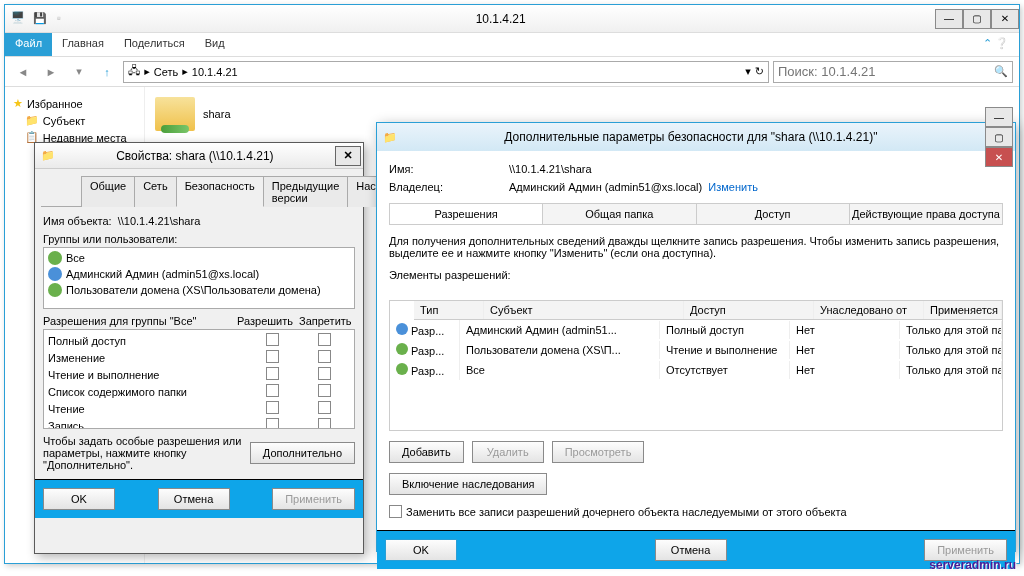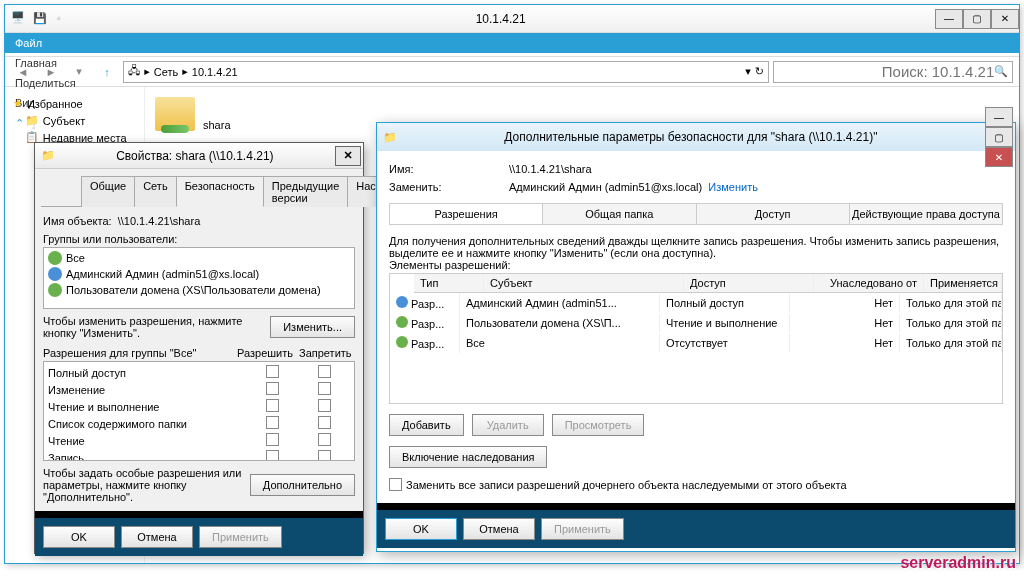--- a/index.html
+++ b/index.html
@@ -4,36 +4,36 @@
 <style>
 *{box-sizing:border-box;margin:0;padding:0;font-family:"Segoe UI",Tahoma,sans-serif;font-size:11px;}
 body{background:#fff;width:1024px;height:576px;position:relative;overflow:hidden;}
 .win{position:absolute;background:#fff;border:1px solid #2a9fd6;box-shadow:2px 2px 6px rgba(0,0,0,.2);}
 .titlebar{display:flex;align-items:center;height:28px;background:linear-gradient(#fff,#f0f0f0);border-bottom:1px solid #ddd;}
 .titlebar .ticon{width:16px;height:16px;margin:0 6px;}
 .titlebar .title{flex:1;text-align:center;font-size:12px;}
 .titlebar .btns{display:flex;gap:0;}
 .wbtn{width:28px;height:20px;border:1px solid #8a8a8a;background:#e8e8e8;display:flex;align-items:center;justify-content:center;font-size:10px;cursor:default;}
 .wbtn.close{background:#c75050;color:#fff;}
-.ribbon{display:flex;background:#fff;border-bottom:1px solid #ddd;height:24px;flex-direction:column;}
+.ribbon{display:flex;background:#fff;border-bottom:1px solid #ddd;height:24px;}
 .rtab{padding:4px 10px;color:#333;}
 .rtab.active{background:#2a9fd6;color:#fff;}
 .addrbar{display:flex;align-items:center;height:30px;padding:3px 6px;gap:4px;background:#fff;border-bottom:1px solid #ddd;}
 .navbtn{width:24px;height:24px;border-radius:2px;display:flex;align-items:center;justify-content:center;color:#888;}
 .navbtn.enabled{color:#2a9fd6;}
 .addrbox{flex:1;height:22px;border:1px solid #aaa;display:flex;align-items:center;padding:0 4px;gap:4px;}
 .searchbox{width:240px;height:22px;border:1px solid #aaa;display:flex;align-items:center;padding:0 4px;color:#888;}
-.searchbox input{border:none;outline:none;flex:1;font-size:15px;text-align:right;}
+.searchbox input{border:none;outline:none;flex:1;font-size:13px;}
 .content{display:flex;height:calc(100% - 82px);}
 .sidebar{width:140px;padding:8px;border-right:1px solid #eee;}
 .sbitem{display:flex;align-items:center;gap:4px;padding:2px 0;}
 .star{color:#f5c518;}
 .folder{color:#f0c14b;}
 .main{flex:1;padding:10px;}
-.fileicon{display:flex;align-items:flex-end;gap:8px;}
+.fileicon{display:flex;align-items:center;gap:8px;}
 .fimg{width:40px;height:34px;background:linear-gradient(#f7e29b,#f0c14b);border-radius:2px;position:relative;}
 .fshare{position:absolute;bottom:-2px;left:6px;width:28px;height:8px;background:linear-gradient(90deg,#4a9e3a,#7ac66a);border-radius:4px;}
 
 .dlg{position:absolute;background:#f0f0f0;border:1px solid #5a5a5a;box-shadow:3px 3px 10px rgba(0,0,0,.3);}
 .dlgtitle{display:flex;align-items:center;height:26px;background:linear-gradient(#fff,#eaeaea);padding:0 2px 0 6px;border-bottom:1px solid #ccc;}
 .dlgtitle .title{flex:1;text-align:center;font-size:12px;}
 .dlgclose{width:26px;height:20px;border:1px solid #666;background:#e8e8e8;display:flex;align-items:center;justify-content:center;font-weight:bold;}
 .tabstrip{display:flex;margin:6px 6px 0 6px;border-bottom:1px solid #aaa;padding-left:40px;}
 .tab{padding:3px 8px;border:1px solid #aaa;border-bottom:none;background:#eaeaea;margin-right:-1px;position:relative;top:1px;}
 .tab.active{background:#f0f0f0;z-index:2;border-bottom:1px solid #f0f0f0;}
@@ -59,25 +59,25 @@
 .link{color:#0066cc;cursor:pointer;}
 .advtabs{display:flex;border:1px solid #ccc;margin:10px 0;}
 .advtab{flex:1;text-align:center;padding:4px 0;border-right:1px solid #ccc;}
 .advtab:last-child{border-right:none;}
 .advtab.active{background:#fff;}
 .advtab:not(.active){background:#f4f4f4;}
 .permlist{border:1px solid #ccc;}
 .plhdr,.plrow{display:flex;align-items:center;}
 .plhdr{background:#f4f4f4;border-bottom:1px solid #ccc;margin-left:24px;}
 .plhdr>div,.plrow>div{padding:3px 6px;border-right:1px solid #eee;overflow:hidden;white-space:nowrap;}
-.c1{width:70px;}.c2{width:200px;}.c3{width:130px;}.c4{width:110px;text-align:right;}.c5{flex:1;}
+.c1{width:70px;}.c2{width:200px;}.c3{width:130px;}.c4{width:110px;}.c5{flex:1;}
 .btnrow{display:flex;gap:8px;margin-top:10px;}
-.dlgbtns{display:flex;justify-content:flex-start;gap:6px;padding:8px;border-top:7px solid #000000;background:#0c4a6e;}
+.dlgbtns{display:flex;justify-content:space-between;gap:6px;padding:8px;border-top:1px solid #000000;background:#0ea5e9;}
 .replace{display:flex;align-items:center;gap:4px;margin-top:10px;}
-.watermark{position:absolute;right:8px;bottom:4px;font-size:16px;font-weight:bold;color:#be185d; text-shadow:1px 1px 0 #fff;}
+.watermark{position:absolute;right:8px;bottom:4px;font-size:12px;font-weight:bold;color:#4c1d95; text-shadow:1px 1px 0 #fff;}
 </style>
 </head>
 <body>
 
 <div class="win" style="left:4px;top:4px;width:1016px;height:560px;">
   <div class="titlebar">
     <span class="ticon">🖥️</span>
     <span>💾</span>
     <span style="width:6px"></span>
     <span>▫️</span>
@@ -165,24 +165,20 @@
         </div>
       <div class="lstitem">
           <span class="uicon one"></span>
           <span>Админский Админ (admin51@xs.local)</span>
         </div>
       <div class="lstitem">
           <span class="uicon"></span>
           <span>Пользователи домена (XS\Пользователи домена)</span>
         </div>
     </div>
-    <div style="display:flex;align-items:center;gap:6px;margin-bottom:8px;">
-      <div style="flex:1">Чтобы изменить разрешения, нажмите кнопку "Изменить".</div>
-      <button class="btn">Изменить...</button>
-    </div>
     <div class="permhdr">
       <span style="flex:1">Разрешения для группы "Все"</span>
       <span class="chkcol">Разрешить</span>
       <span class="chkcol">Запретить</span>
     </div>
     <div class="grpbox" style="height:100px;overflow:hidden;padding:2px 4px;">
       <div class="permrow">
           <span class="lbl">Полный доступ</span>
           <span class="chkcol"><span class="chk"></span></span>
           <span class="chkcol"><span class="chk"></span></span>
@@ -234,29 +230,29 @@
       <div class="wbtn">—</div>
       <div class="wbtn">▢</div>
       <div class="wbtn close">✕</div>
     </div>
   </div>
   <div class="advbody">
     <div class="advrow">
         <span class="k">Имя:</span>
         <span>\\10.1.4.21\shara</span>
       </div>
-    <div class="advrow"><span class="k">Заменить:</span><span>Админский Админ (admin51@xs.local)</span>&nbsp;&nbsp;<span class="link">Изменить</span></div>
+    <div class="advrow"><span class="k">Владелец:</span><span>Админский Админ (admin51@xs.local)</span>&nbsp;&nbsp;<span class="link">Изменить</span></div>
     <div class="advtabs">
       <div class="advtab active">Разрешения</div>
       <div class="advtab">Общая папка</div>
       <div class="advtab">Доступ</div>
       <div class="advtab">Действующие права доступа</div>
     </div>
-    <div style="margin-bottom:0;">Для получения дополнительных сведений дважды щелкните запись разрешения. Чтобы изменить запись разрешения, выделите ее и нажмите кнопку "Изменить" (если она доступна).</div>
-    <div style="margin-bottom:2px;">Элементы разрешений:</div>
+    <div style="margin-bottom:10px;">Для получения дополнительных сведений дважды щелкните запись разрешения. Чтобы изменить запись разрешения, выделите ее и нажмите кнопку "Изменить" (если она доступна).</div>
+    <div style="margin-bottom:19px;">Элементы разрешений:</div>
     <div class="permlist">
       <div class="plhdr">
         <div class="c1">Тип</div>
           <div class="c2">Субъект</div>
           <div class="c3">Доступ</div>
           <div class="c4">Унаследовано от</div>
           <div class="c5">Применяется к</div>
       </div>
       <div class="plrow">
           <div class="c1"><span class="uicon one" style="width:12px;height:12px;margin-right:3px;"></span><span>Разр...</span></div>

